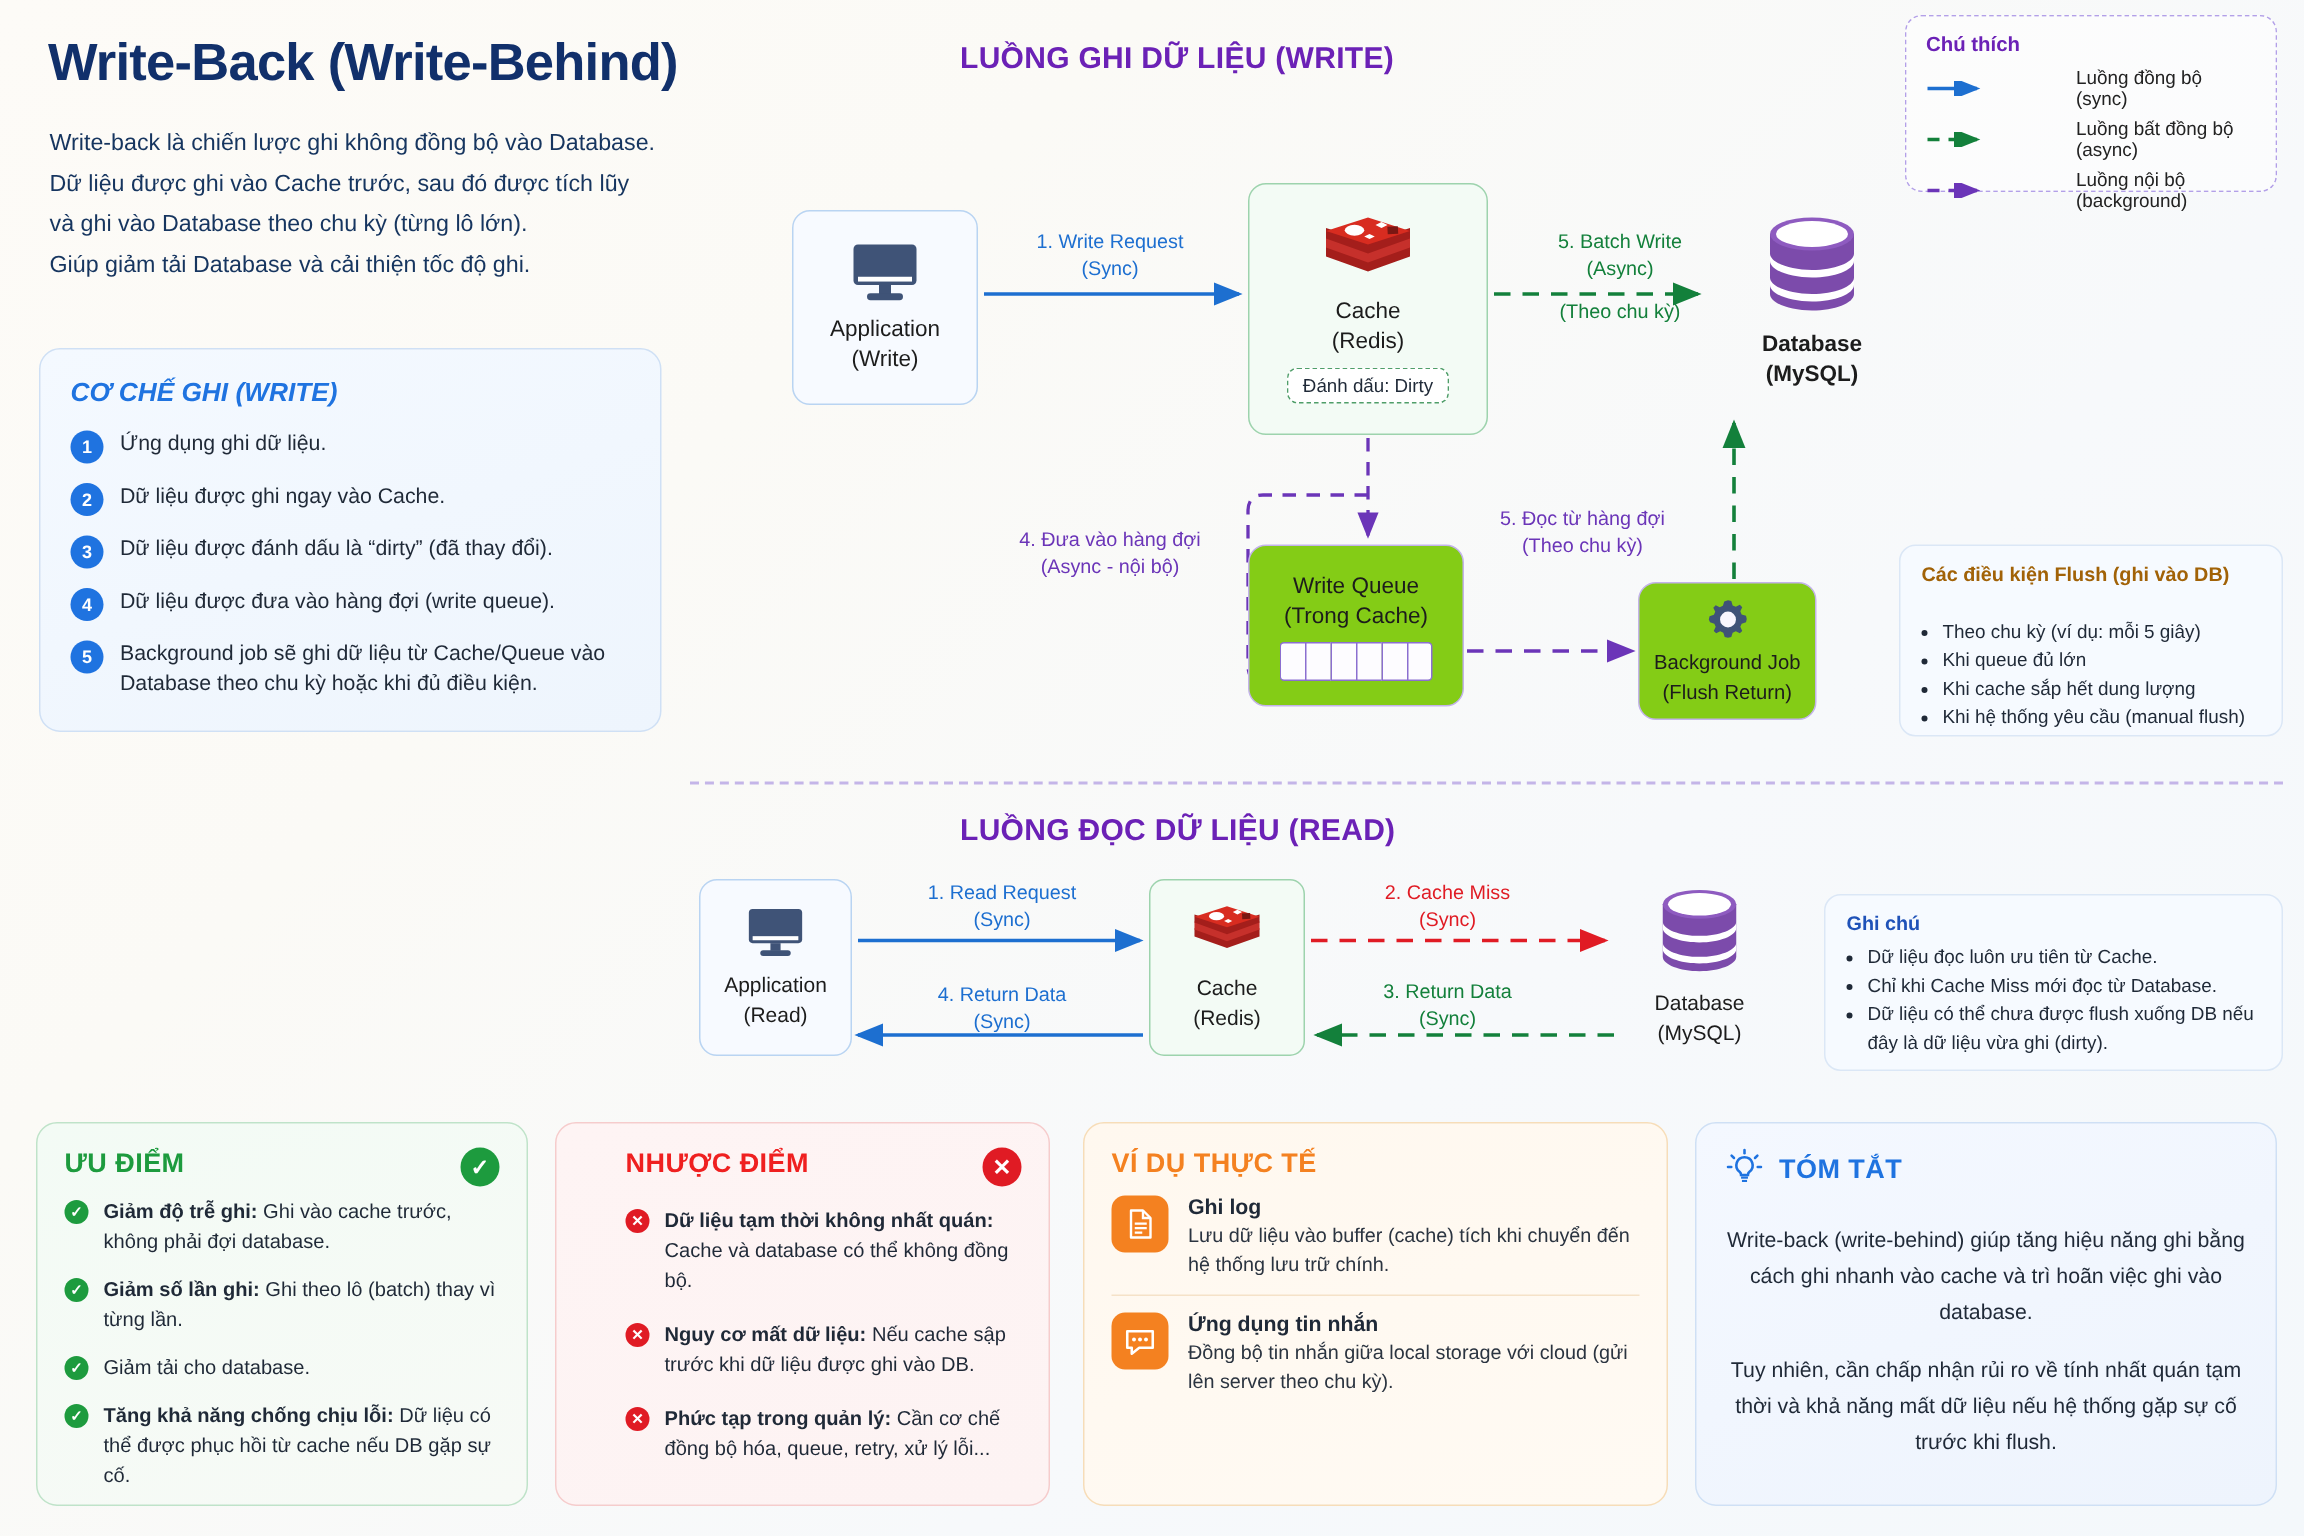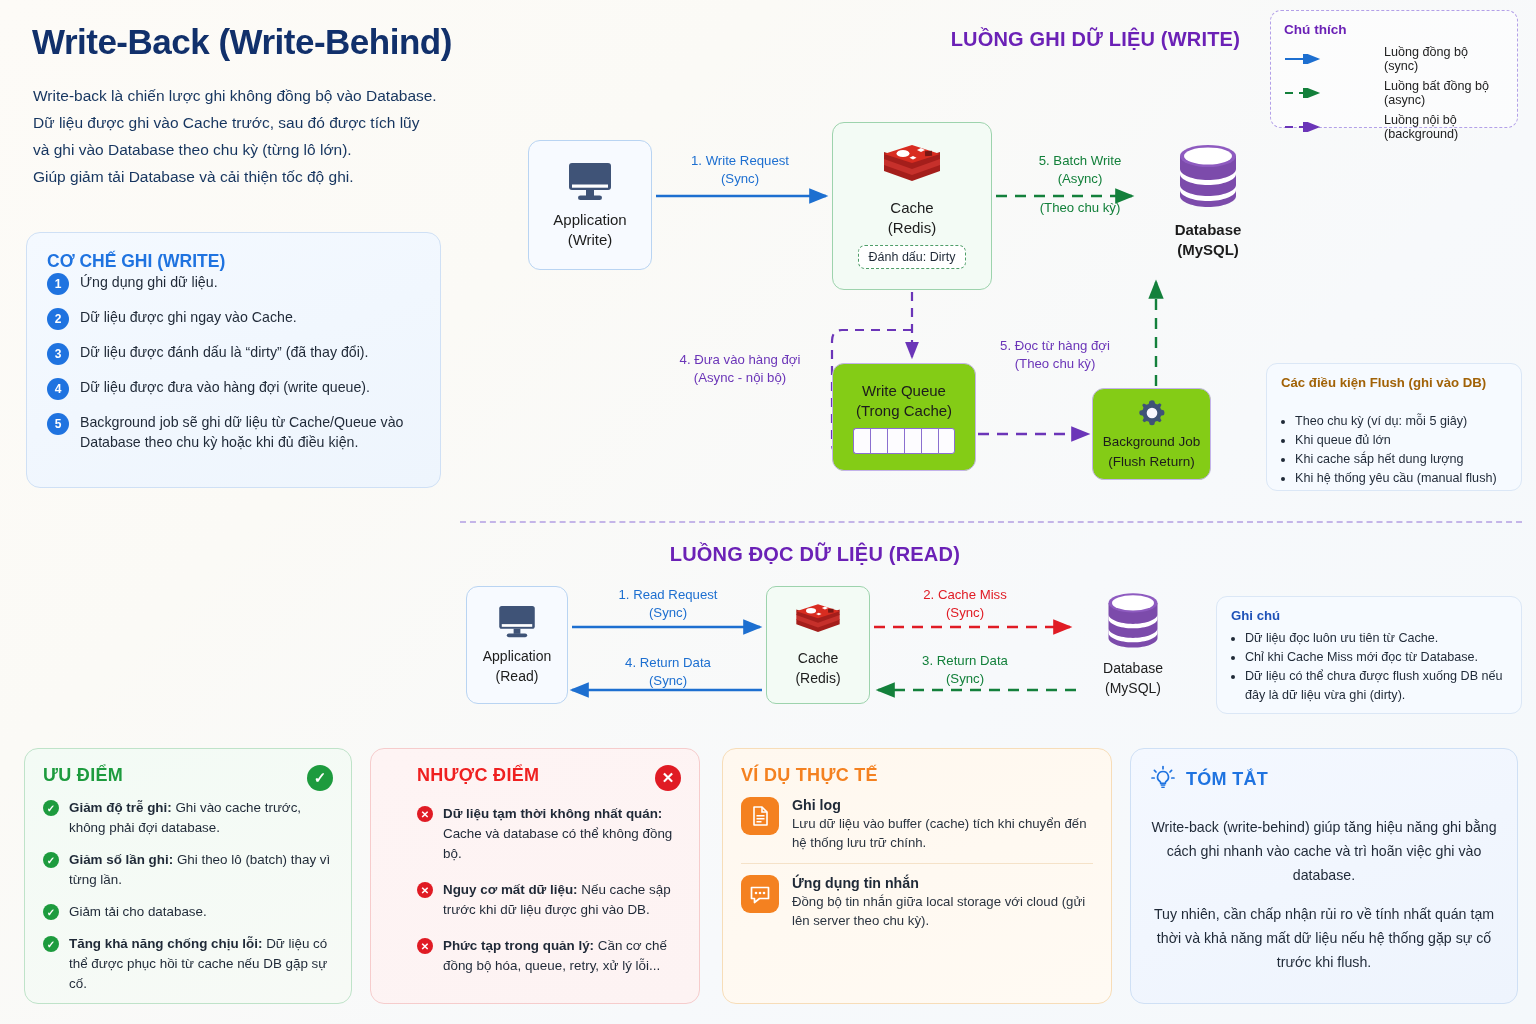--- a/index.html
+++ b/index.html
@@ -25,35 +25,35 @@
   }
 
   
   #write-mech-card {
     left: 26px; top: 232px; width: 415px; height: 256px;
     background: linear-gradient(160deg,#f4f9ff 0%,#eef5fd 100%);
     border: 1px solid #cfe0f5; border-radius: 14px;
     padding: 18px 20px 0 20px;
   }
   #write-mech-card h3 {
-    font-size: 17.5px; font-weight: 700; color: #1f73e0; 
+    font-size: 17.5px; font-weight: 700; color: #1f73e0; margin-bottom: 14px; font-style: italic;
   }
   .step-row { display: flex; align-items: flex-start; margin-bottom: 12px; }
   .step-num {
     flex: 0 0 22px; width: 22px; height: 22px; border-radius: 50%;
     background: #1f73e0; color: #fff; font-size: 12px; font-weight: 700;
     display: flex; align-items: center; justify-content: center;
     margin-right: 11px; margin-top: 1px;
   }
   .step-txt { font-size: 14.2px; line-height: 20px; color: #1f2937; }
 
   
   .flow-head {
     font-size: 20px; font-weight: 700; color: #6b21b6; letter-spacing: .2px;
-    text-align: right;
+    text-align: left;
   }
   #write-flow-head { left: 640px; top: 28px; width: 600px; }
   #read-flow-head  { left: 640px; top: 543px; width: 320px; }
 
   
   .node {
     border-radius: 12px; display: flex; flex-direction: column;
     align-items: center; justify-content: center; text-align: center;
   }
   .node .nlabel { font-size: 15px; line-height: 20px; color: #1c1c1c; }

